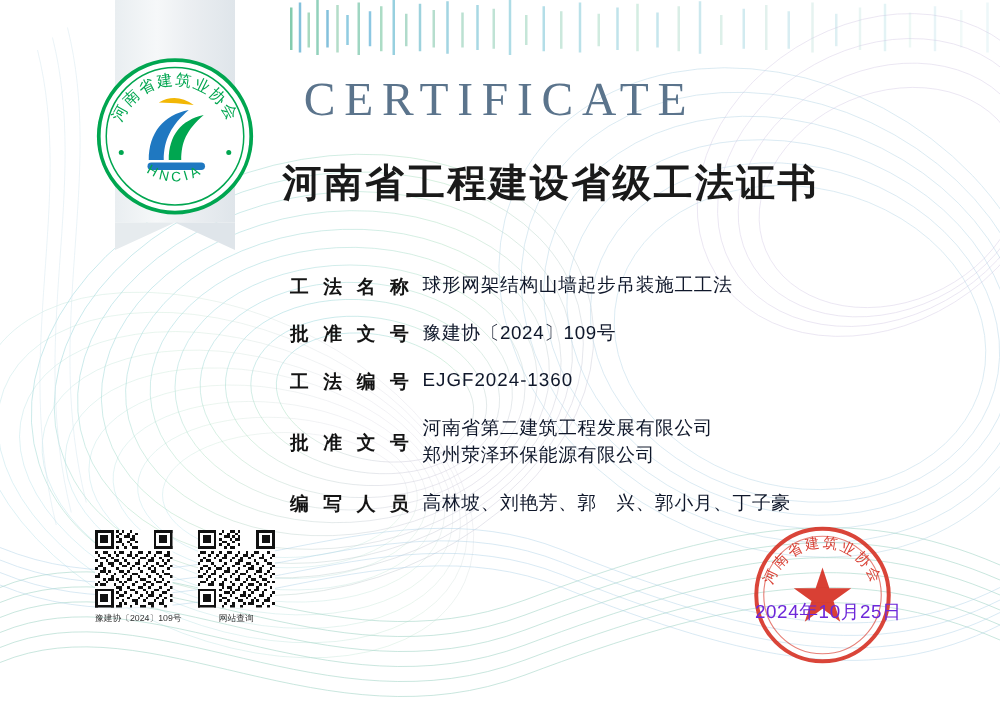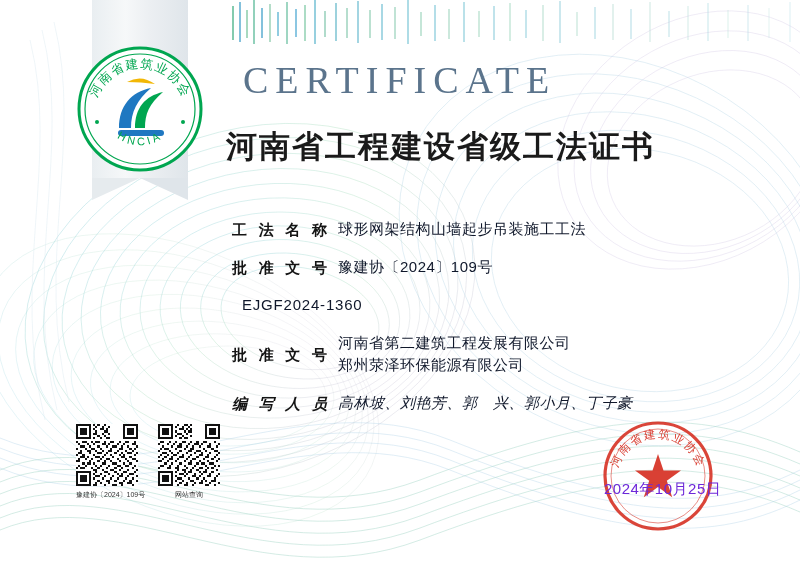--- a/index.html
+++ b/index.html
@@ -336,34 +336,35 @@
     </div>
 
     <div class="field-row">
       <div class="field-label">批准文号</div>
       <div class="field-value">
         <span class="line">豫建协〔2024〕109号</span>
       </div>
     </div>
 
     <div class="field-row">
+      <div class="field-label">工法编号</div>
       <div class="field-value mono-val">
         <span class="line">EJGF2024-1360</span>
       </div>
     </div>
 
     <div class="field-row">
       <div class="field-label">批准文号</div>
       <div class="field-value">
         <span class="line">河南省第二建筑工程发展有限公司</span>
         <span class="line">郑州荥泽环保能源有限公司</span>
       </div>
     </div>
 
-    <div class="field-row" style="margin-top:14px;font-style:italic;">
+    <div class="field-row" style="margin-top:14px;">
       <div class="field-label">编写人员</div>
       <div class="field-value">
         <span class="line">高林坡、刘艳芳、郭　兴、郭小月、丁子豪</span>
       </div>
     </div>
 
   </div>
 
   <svg class="red-seal" viewBox="0 0 116 116" xmlns="http://www.w3.org/2000/svg">
     <circle cx="58" cy="58" r="53" fill="none" stroke="#d52b1e" stroke-width="3.2" opacity="0.88"></circle>

